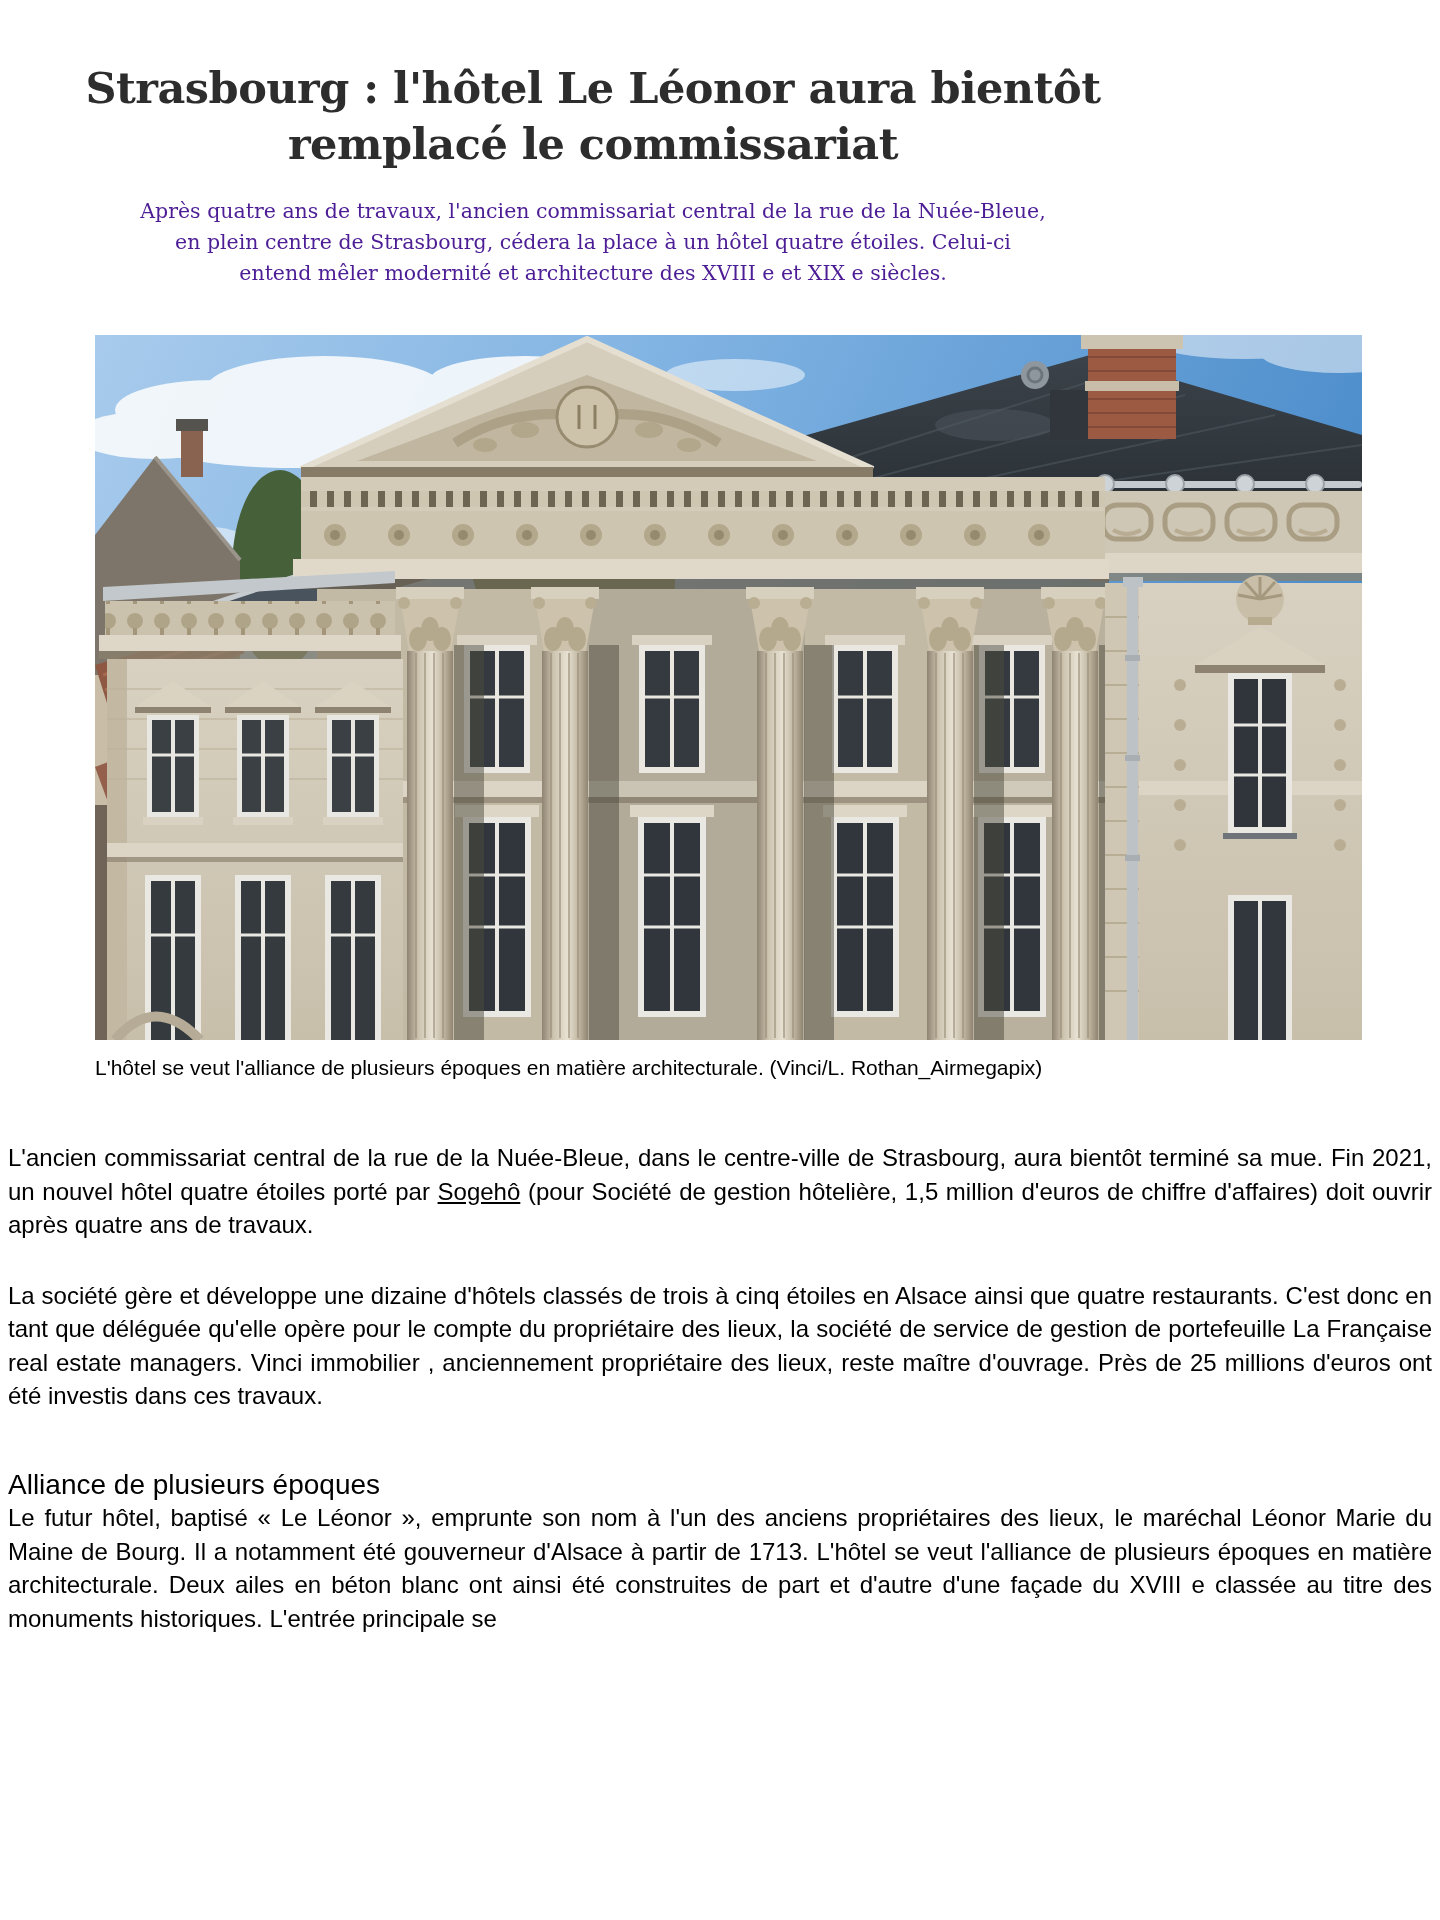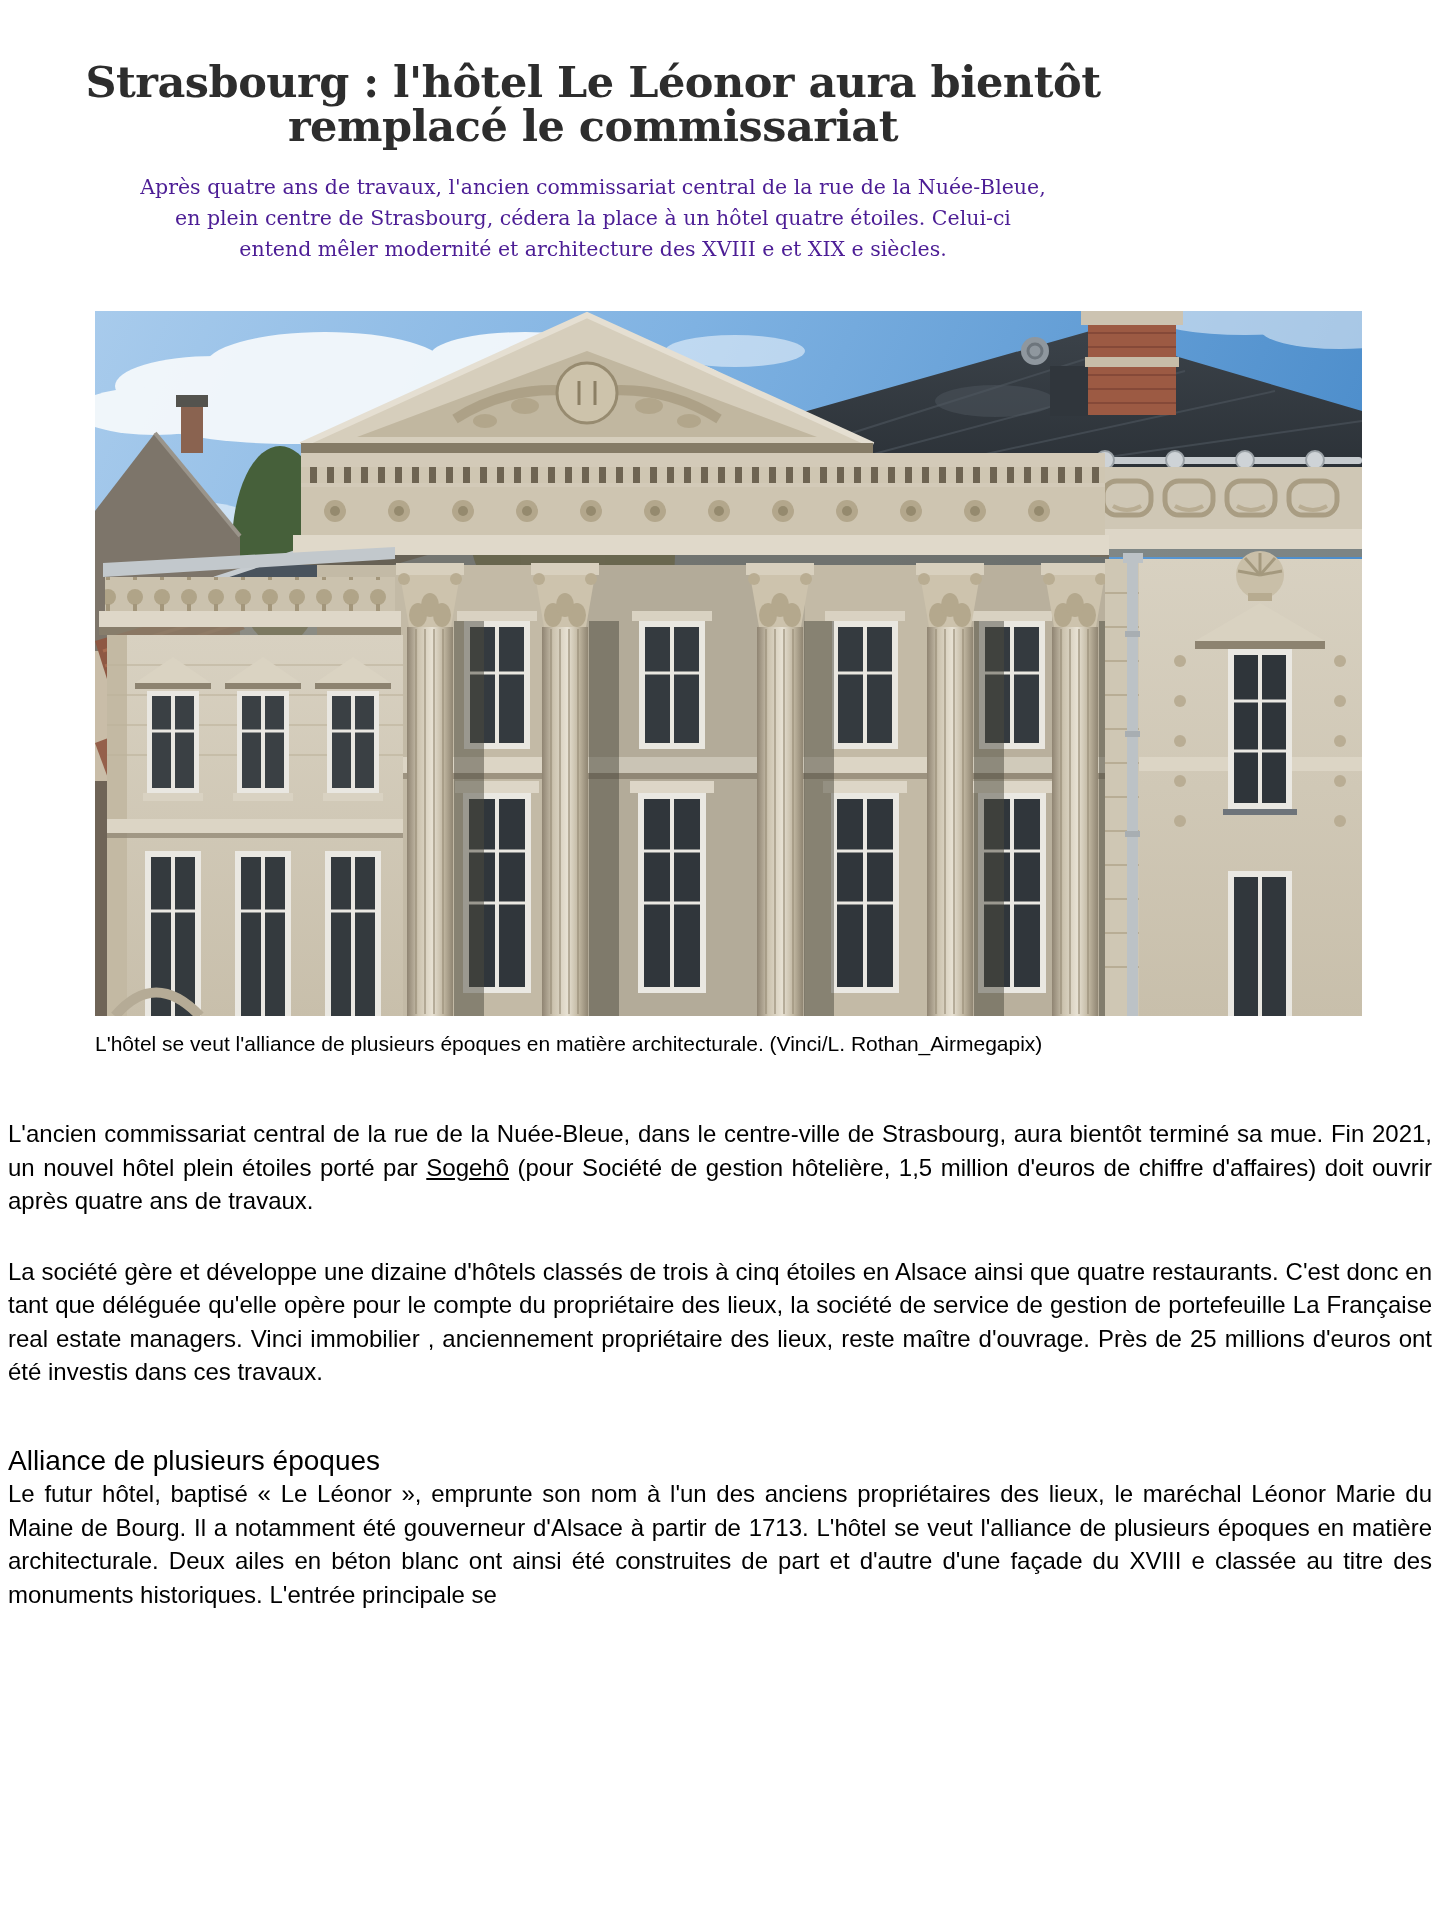--- a/index.html
+++ b/index.html
@@ -3,21 +3,21 @@
 <meta charset="utf-8">
 <style>
   html,body{margin:0;padding:0;}
   body{
     width:1440px;height:1920px;background:#ffffff;position:relative;
     font-family:"Liberation Sans",sans-serif;color:#000;overflow:hidden;
   }
   .header-col{width:1030px;margin:60px 0 0 78px;text-align:center;}
   .headline{
     font-family:"DejaVu Serif","Liberation Serif",serif;
-    font-weight:700;font-size:43px;line-height:44px;color:#2d2d2d;
+    font-weight:700;font-size:43px;line-height:56px;color:#2d2d2d;
     letter-spacing:-0.5px;margin:0;
   }
   .lede{
     font-family:"DejaVu Serif","Liberation Serif",serif;
     font-size:20.5px;line-height:31px;color:#4c1d95;
     max-width:912px;margin:24px auto 0 auto;
   }
   figure{margin:46px 0 0 95px;width:1225px;padding:0;}
   .photo-frame{width:1267px;height:705px;display:block;background:#7fb2e2;}
   figcaption{
@@ -450,17 +450,17 @@
         <rect x="236" y="546" width="44" height="159" fill="#343a3e"></rect>
       <line x1="258" y1="546" x2="258" y2="705" stroke="#eae8e2" stroke-width="4"></line>
         <line x1="236" y1="600" x2="280" y2="600" stroke="#eae8e2" stroke-width="3"></line>
     </g>
     <path d="M 20,705 Q 60,658 105,705" stroke="#b5ab96" stroke-width="10" fill="none"></path>
   </svg>
   <figcaption>L'hôtel se veut l'alliance de plusieurs époques en matière architecturale. (Vinci/L. Rothan_Airmegapix)</figcaption>
 </figure>
 
 <div class="article-body">
-  <p><span>L'ancien commissariat central de la rue de la Nuée-Bleue, dans le centre-ville de Strasbourg, aura bientôt terminé sa mue. Fin 2021, un nouvel  hôtel plein étoiles  porté par </span><a class="inline-link" href="#">Sogehô</a><span> (pour Société de gestion hôtelière, 1,5 million d'euros de chiffre d'affaires) doit ouvrir après quatre ans de travaux.</span></p>
+  <p><span>L'ancien commissariat central de la rue de la Nuée-Bleue, dans le centre-ville de Strasbourg, aura bientôt terminé sa mue. Fin 2021, un nouvel  hôtel quatre étoiles  porté par </span><a class="inline-link" href="#">Sogehô</a><span> (pour Société de gestion hôtelière, 1,5 million d'euros de chiffre d'affaires) doit ouvrir après quatre ans de travaux.</span></p>
   <p>La société gère et développe une dizaine d'hôtels classés de trois à cinq étoiles en Alsace ainsi que quatre restaurants. C'est donc en tant que déléguée qu'elle opère pour le compte du propriétaire des lieux, la société de service de gestion de portefeuille La Française real estate managers.  Vinci immobilier , anciennement propriétaire des lieux, reste maître d'ouvrage. Près de 25 millions d'euros ont été investis dans ces travaux.</p>
   <div class="subhead">Alliance de plusieurs époques</div>
   <p class="p-after-subhead">Le futur hôtel, baptisé « Le Léonor », emprunte son nom à l'un des anciens propriétaires des lieux, le maréchal Léonor Marie du Maine de Bourg. Il a notamment été gouverneur d'Alsace à partir de 1713. L'hôtel se veut l'alliance de plusieurs époques en matière architecturale. Deux ailes en béton blanc ont ainsi été construites de part et d'autre d'une façade du XVIII e classée au titre des monuments historiques. L'entrée principale se</p>
 </div>
 
 </body></html>

